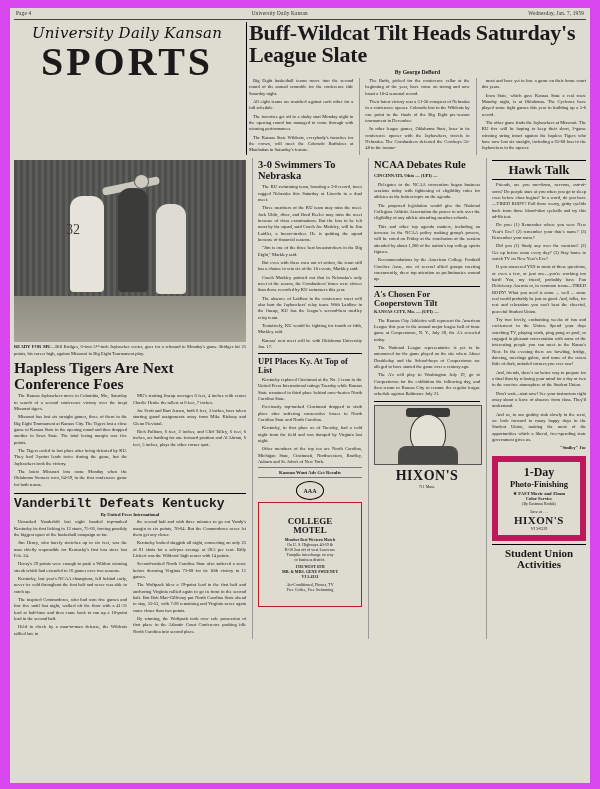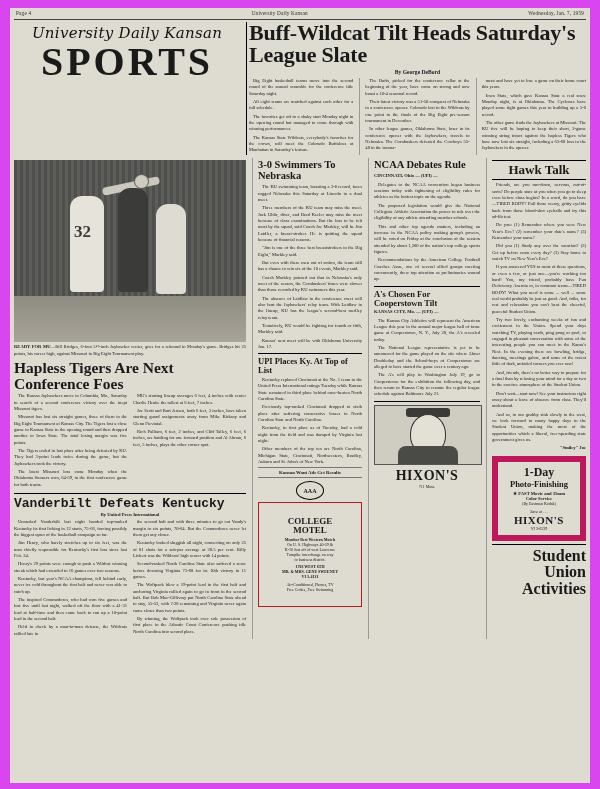--- a/index.html
+++ b/index.html
@@ -20,21 +20,21 @@
   .cols{display:flex;gap:6px;}
   .col{flex:1;font-size:4.6px;line-height:1.38;text-align:justify;hyphens:auto;}
   .col p{margin:0 0 2px 0;text-indent:4px;}
   .rule-v{border-left:1px solid #999;}
   .photo{width:232px;height:182px;background:#6f6f6b;position:relative;overflow:hidden;margin-top:2px;}
   .photo .crowd{position:absolute;inset:0;background:
      repeating-linear-gradient(90deg, #4e4e4c 0 3px, #5d5d5a 3px 6px),
      linear-gradient(#3c3c3a,#7a7a76);}
   .photo .floor{position:absolute;left:0;right:0;bottom:0;height:46px;background:linear-gradient(#8e8b81,#a8a49a);}
   .photo .p1{position:absolute;left:56px;top:36px;width:34px;height:96px;background:#e6e3da;border-radius:12px 12px 4px 4px;}
-  .photo .p1n{position:absolute;left:60px;top:62px;font-size:17px;font-weight:bold;color:#3a3a38;}
+  .photo .p1n{position:absolute;left:52px;top:62px;font-size:14px;font-weight:normal;color:#3a3a38;}
   .photo .p2{position:absolute;left:104px;top:28px;width:30px;height:104px;background:#3b3b39;border-radius:12px 12px 4px 4px;}
   .photo .p3{position:absolute;left:142px;top:44px;width:30px;height:90px;background:#dedbd2;border-radius:12px 12px 4px 4px;}
   .photo .ball{position:absolute;left:120px;top:14px;width:13px;height:13px;border-radius:50%;background:#cfcbbf;border:1px solid #555;}
   .photo .arms{position:absolute;left:88px;top:22px;width:58px;height:8px;background:#cbc8be;transform:rotate(-12deg);border-radius:4px;}
   .cap{font-size:4.6px;line-height:1.35;text-align:justify;margin:2px 0 3px 0;}
   .cap b{font-weight:bold;}
   .hl2{font-family:"Liberation Serif",serif;font-weight:bold;font-size:15.5px;line-height:1.02;margin:3px 0 2px 0;}
   .hl3{font-family:Liberation Mono, monospace;font-weight:bold;font-size:13px;line-height:1.03;margin:2px 0 2px 0;}
   .hl4{font-family:"Liberation Serif",serif;font-weight:bold;font-size:10.5px;line-height:1.04;margin:2px 0 2px 0;}
   .hl5{font-family:"Liberation Serif",serif;font-weight:bold;font-size:8.5px;line-height:1.05;margin:2px 0 2px 0;}
@@ -49,21 +49,21 @@
   .aaa{width:26px;height:17px;border:1px solid #000;border-radius:50%;display:flex;align-items:center;justify-content:center;font-size:6px;font-weight:bold;margin:0 auto;}
   .motel{border:1px solid #b91c1c;padding:14px;}
   .starrow{font-size:4.6px;text-align:center;}
   .hixon{font-family:"Liberation Serif",serif;font-weight:bold;font-size:14px;text-align:center;letter-spacing:.5px;}
   .cartoon{width:100%;height:58px;background:#cfccc2;border:1px solid #555;position:relative;overflow:hidden;}
   .cartoon .face{position:absolute;left:50%;top:8px;transform:translateX(-50%);width:34px;height:38px;border:1px solid #333;border-radius:50% 50% 45% 45%;background:#e3e0d6;}
   .cartoon .hat{position:absolute;left:50%;top:2px;transform:translateX(-50%);width:44px;height:9px;background:#3a3a38;border-radius:3px;}
   .cartoon .body{position:absolute;left:50%;bottom:0;transform:translateX(-50%);width:60px;height:18px;background:#4a4a47;border-radius:8px 8px 0 0;}
   .photofin{border:6px solid #be185d;padding:3px;text-align:center;}
   .bigday{font-family:"Liberation Serif",serif;font-weight:bold;font-size:12px;}
-  .union{font-family:"Liberation Serif",serif;font-weight:bold;font-size:16px;text-align:right;line-height:1.05;}
+  .union{font-family:"Liberation Serif",serif;font-weight:bold;font-size:11px;text-align:center;line-height:1.05;}
   .hawk-head{font-family:"Liberation Serif",serif;font-weight:bold;font-size:13px;text-align:center;border-top:1px solid #000;border-bottom:1px solid #000;padding:1px 0;margin:2px 0;}
 </style>
 </head>
 <body>
 
 <div class="page">
   <div class="paper"></div>
   <div class="content">
 
     <div class="folio">

